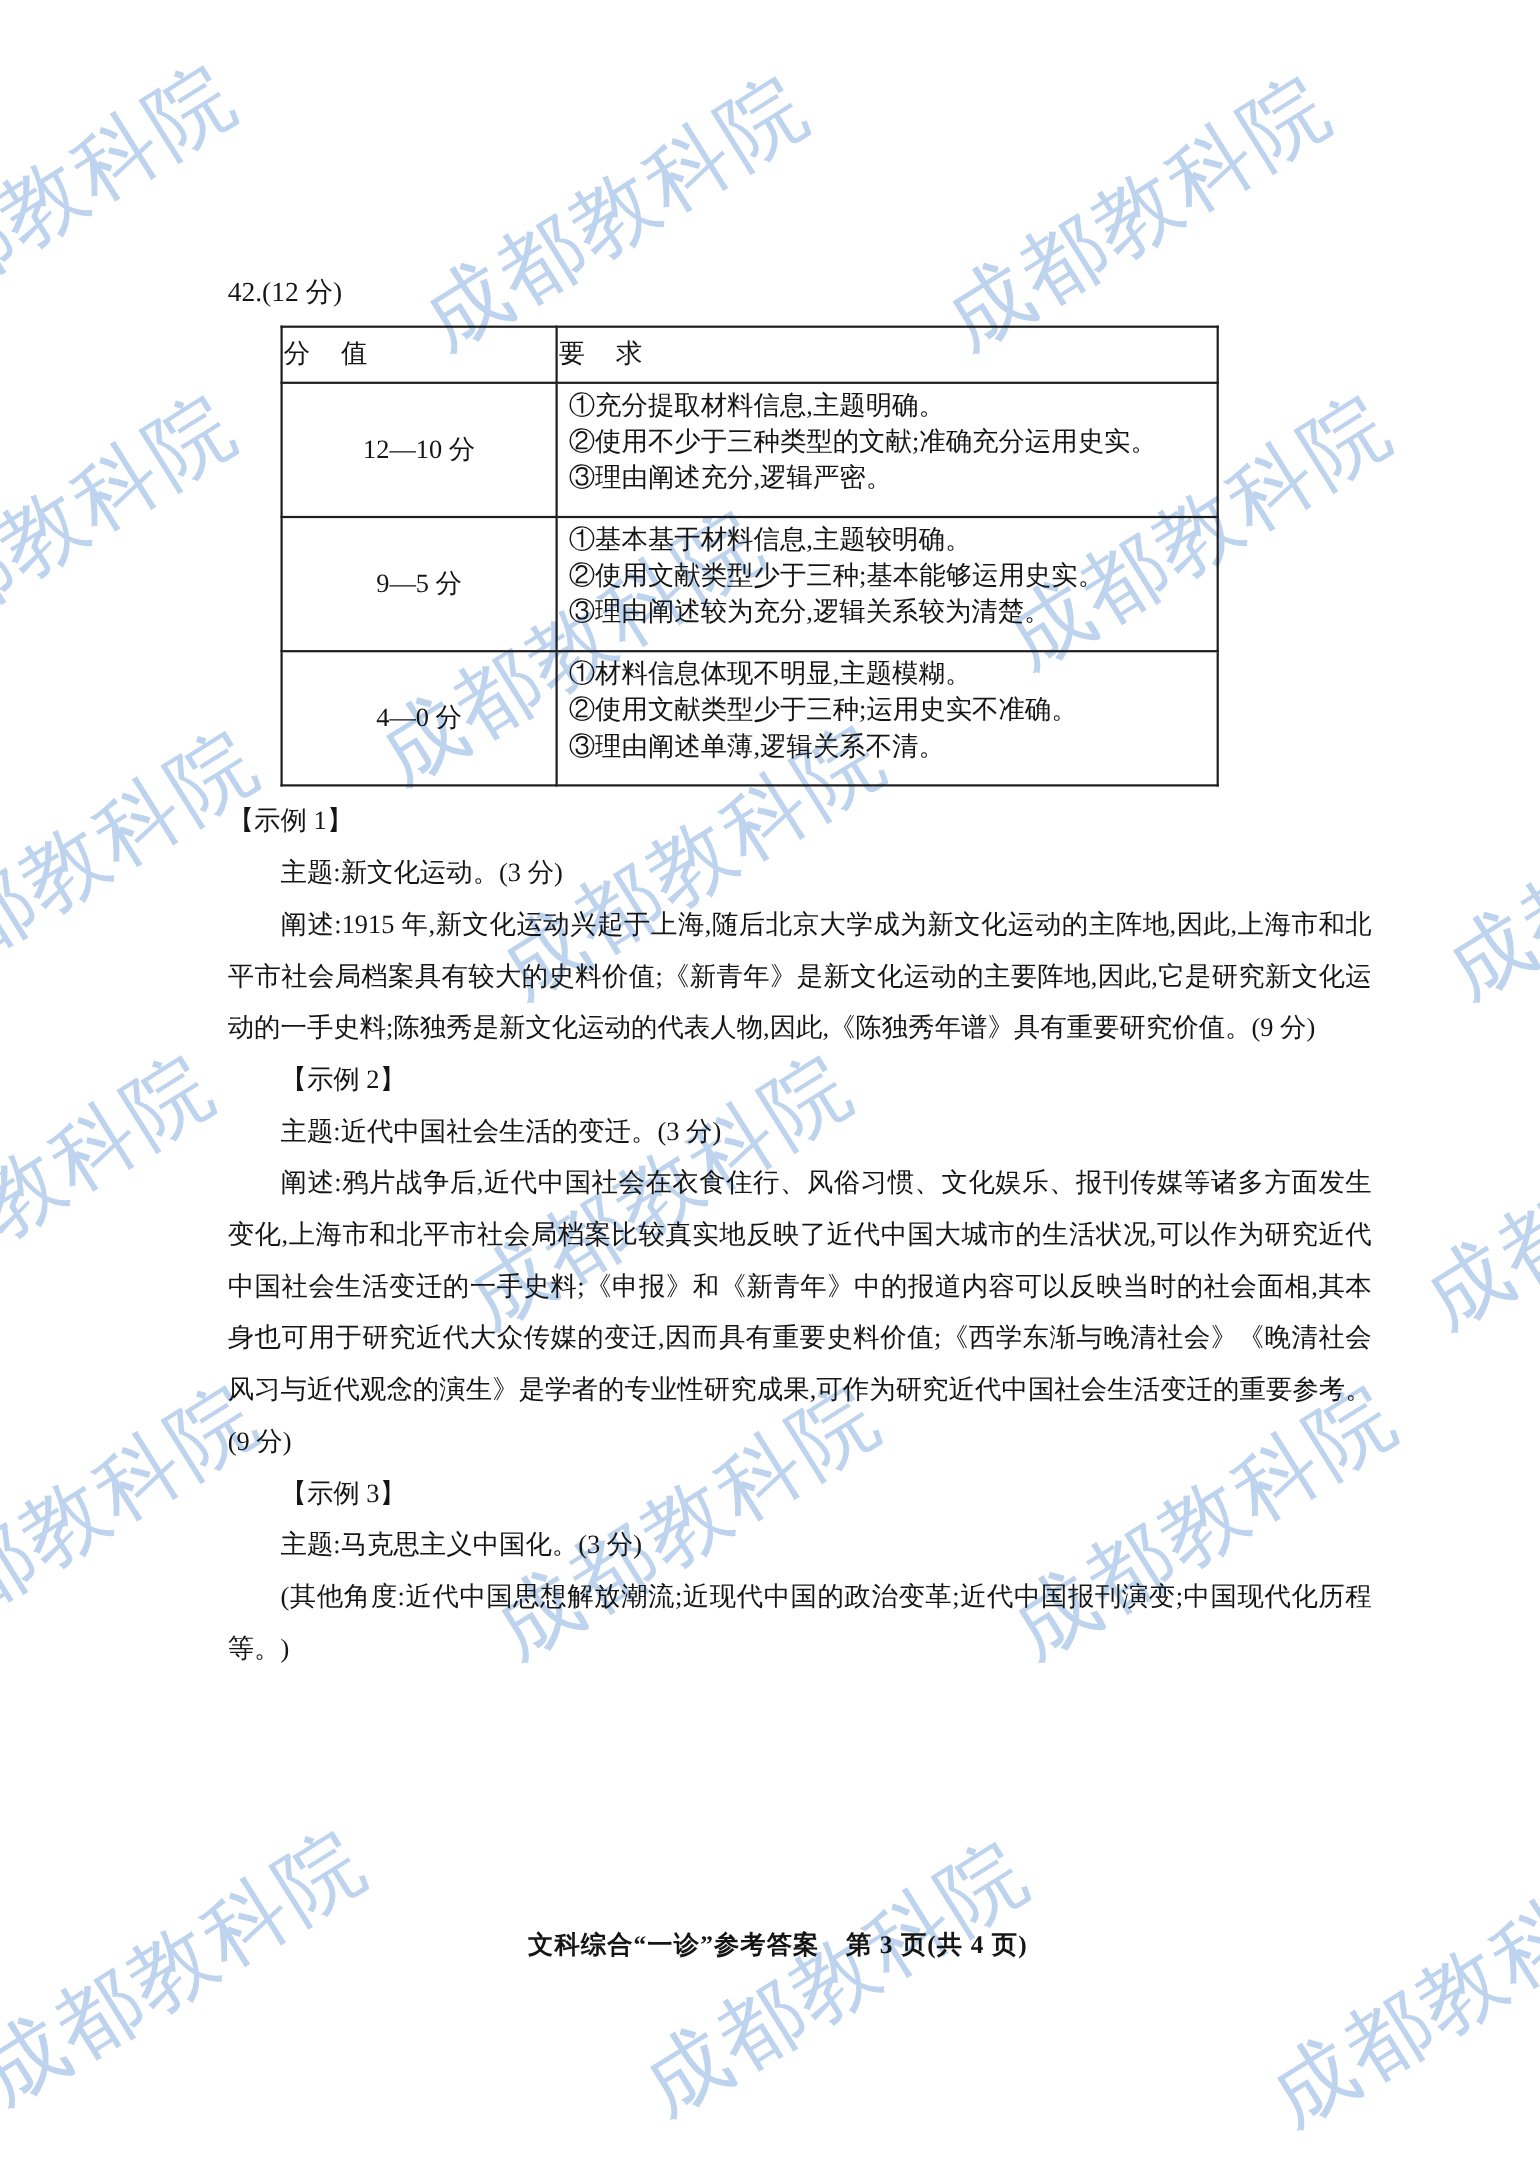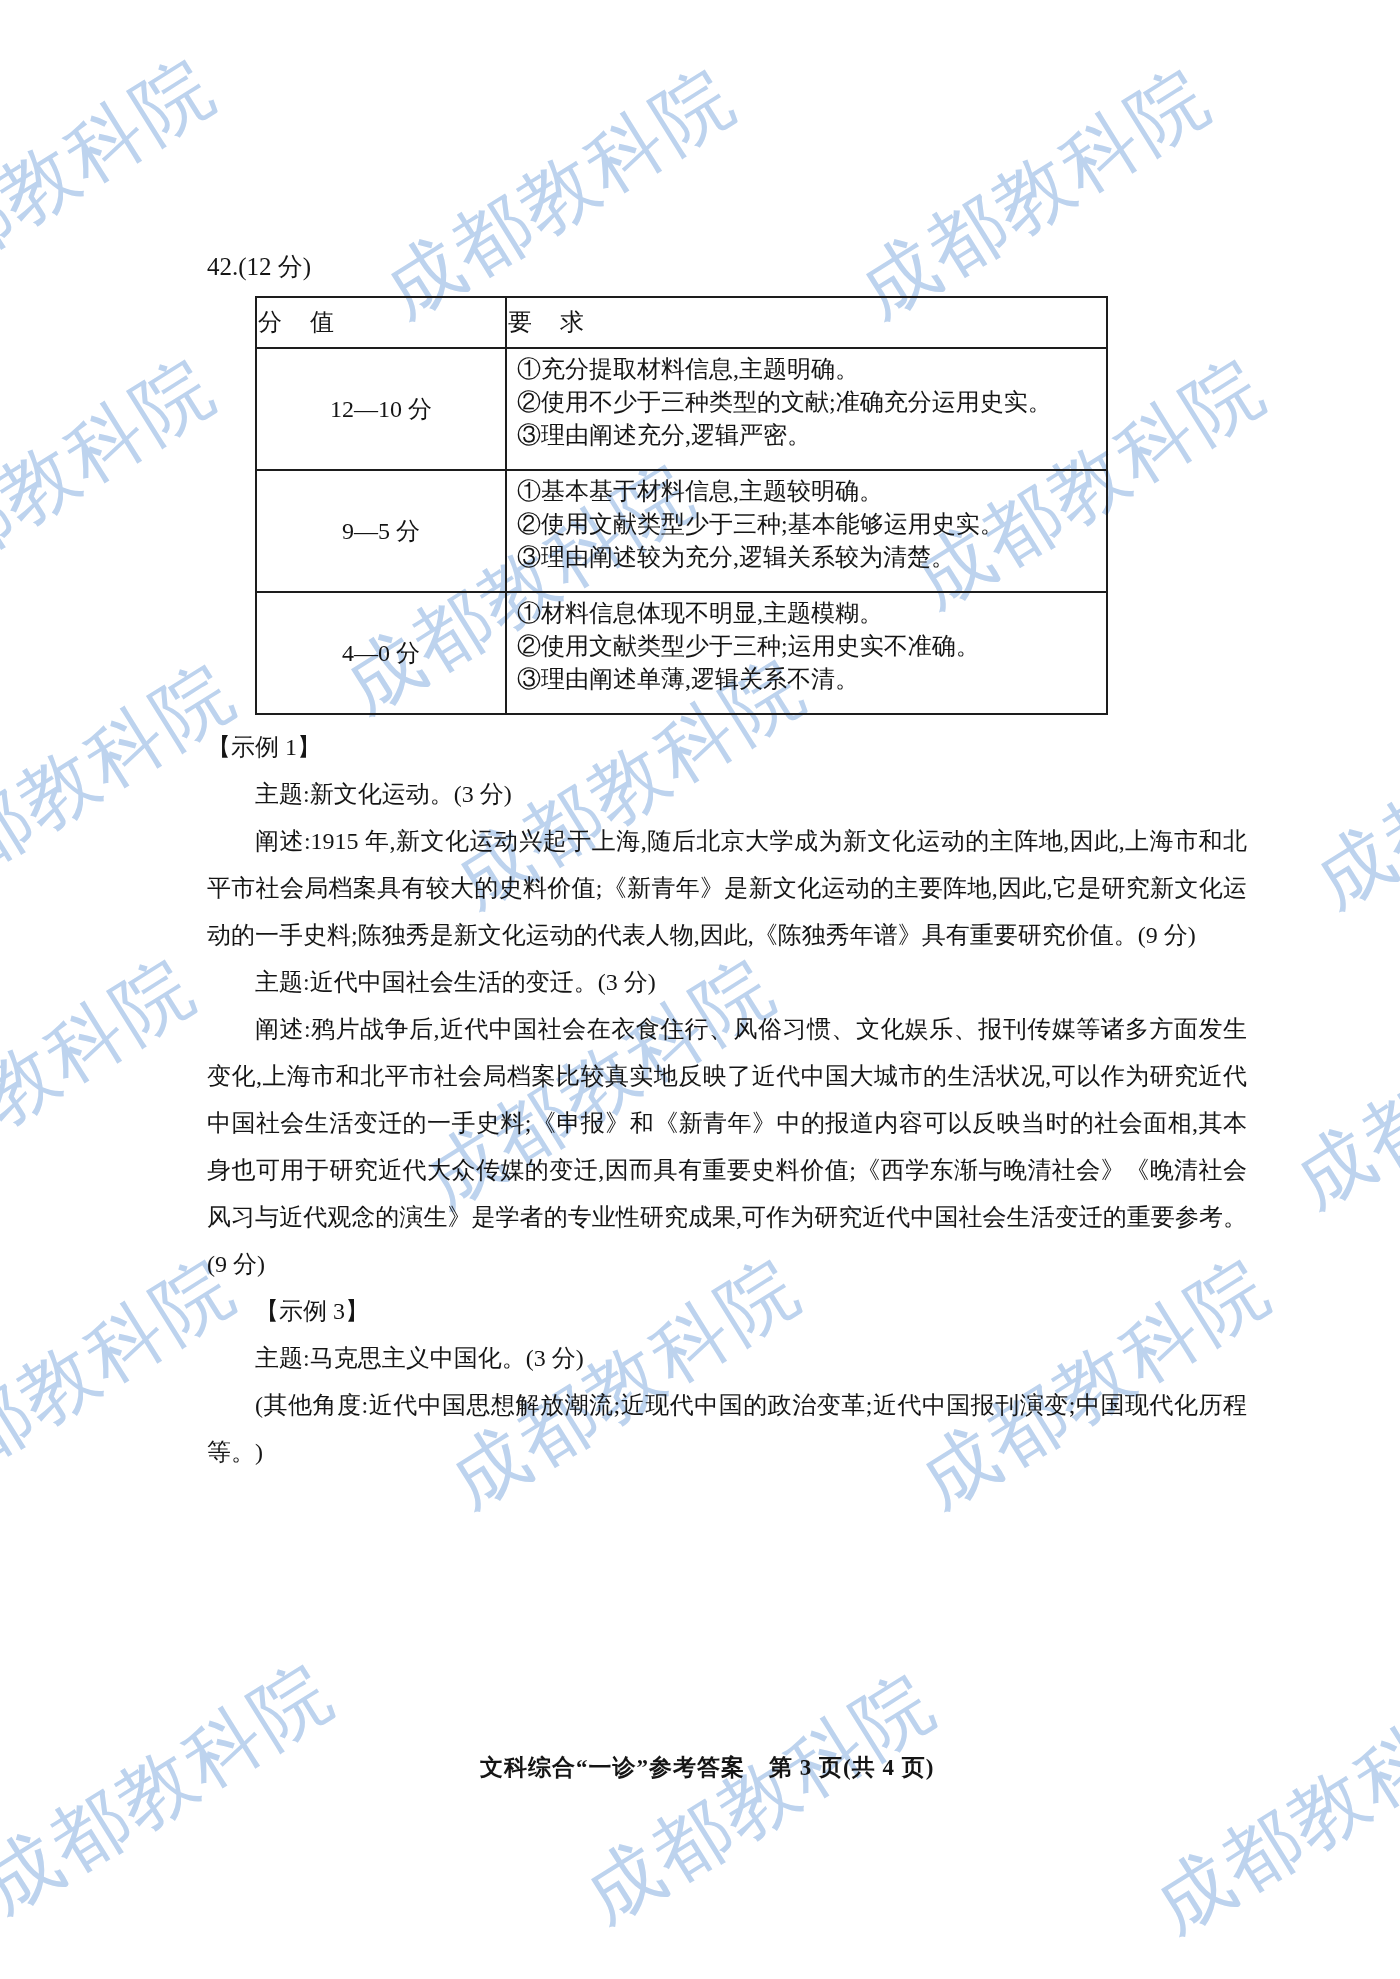--- a/index.html
+++ b/index.html
@@ -165,20 +165,21 @@
       </tbody>
     </table>
 
     <section class="example">
       <div class="ex-label">【示例 1】</div>
       <div class="ex-topic">主题:新文化运动。(3 分)</div>
       <p class="ex-body">阐述:1915 年,新文化运动兴起于上海,随后北京大学成为新文化运动的主阵地,因此,上海市和北平市社会局档案具有较大的史料价值;《新青年》是新文化运动的主要阵地,因此,它是研究新文化运动的一手史料;陈独秀是新文化运动的代表人物,因此,《陈独秀年谱》具有重要研究价值。(9 分)</p>
     </section>
 
     <section class="example">
+      <div class="ex-label">【示例 2】</div>
       <div class="ex-topic">主题:近代中国社会生活的变迁。(3 分)</div>
       <p class="ex-body">阐述:鸦片战争后,近代中国社会在衣食住行、风俗习惯、文化娱乐、报刊传媒等诸多方面发生变化,上海市和北平市社会局档案比较真实地反映了近代中国大城市的生活状况,可以作为研究近代中国社会生活变迁的一手史料;《申报》和《新青年》中的报道内容可以反映当时的社会面相,其本身也可用于研究近代大众传媒的变迁,因而具有重要史料价值;《西学东渐与晚清社会》《晚清社会风习与近代观念的演生》是学者的专业性研究成果,可作为研究近代中国社会生活变迁的重要参考。(9 分)</p>
     </section>
 
     <section class="example">
       <div class="ex-label">【示例 3】</div>
       <div class="ex-topic">主题:马克思主义中国化。(3 分)</div>
     </section>
 
     <p class="note">(其他角度:近代中国思想解放潮流;近现代中国的政治变革;近代中国报刊演变;中国现代化历程等。)</p>

